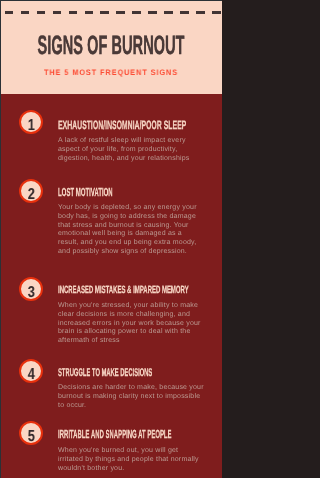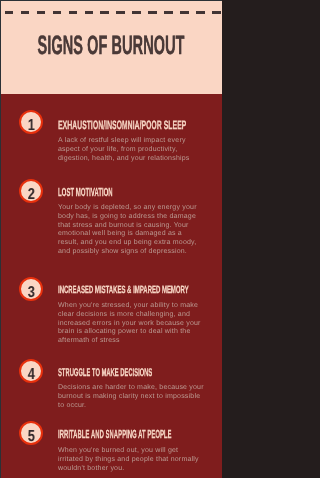--- a/index.html
+++ b/index.html
@@ -56,20 +56,23 @@
         <div class="dash" style="left: 127.6px;"></div>
         <div class="dash" style="left: 143.55px;"></div>
         <div class="dash" style="left: 159.5px;"></div>
         <div class="dash" style="left: 175.45px;"></div>
         <div class="dash" style="left: 191.4px;"></div>
         <div class="dash" style="left: 207.35px;"></div>
       </div>
     <div class="title-wrap" id="title-wrap" style="top: 28.1365px;">
       <span class="title">SIGNS OF BURNOUT</span>
     </div>
+    <div class="sub-wrap" id="sub-wrap" style="top: 66.228px;">
+      <span class="sub">THE 5 MOST FREQUENT SIGNS</span>
+    </div>
   </div>
   <div id="items">
       <div class="badge" style="top: 108.6px;">
         <span style="top: 6.0719px;">1</span>
       </div>
       <div class="ihead" style="font-size: 12.06px; line-height: 12.06px; top: 118.082px; transform: scaleX(0.572);">EXHAUSTION/INSOMNIA/POOR SLEEP</div>
       <div class="ibody" style="top: 136.012px;">
         <div>A lack of restful sleep will impact every</div>
         <div>aspect of your life, from productivity,</div>
         <div>digestion, health, and your relationships</div>

